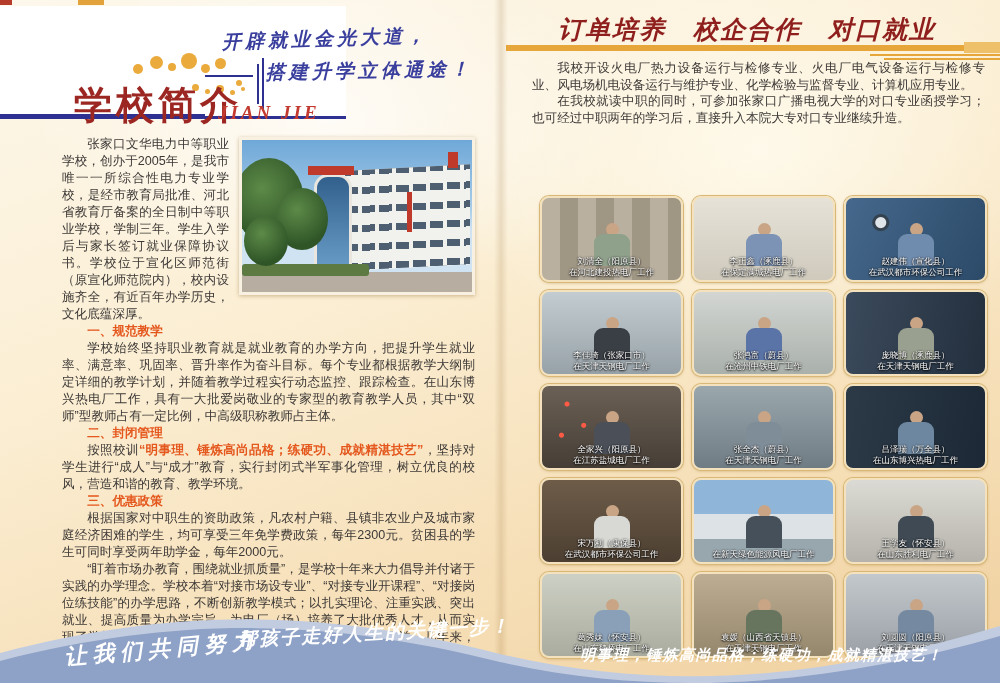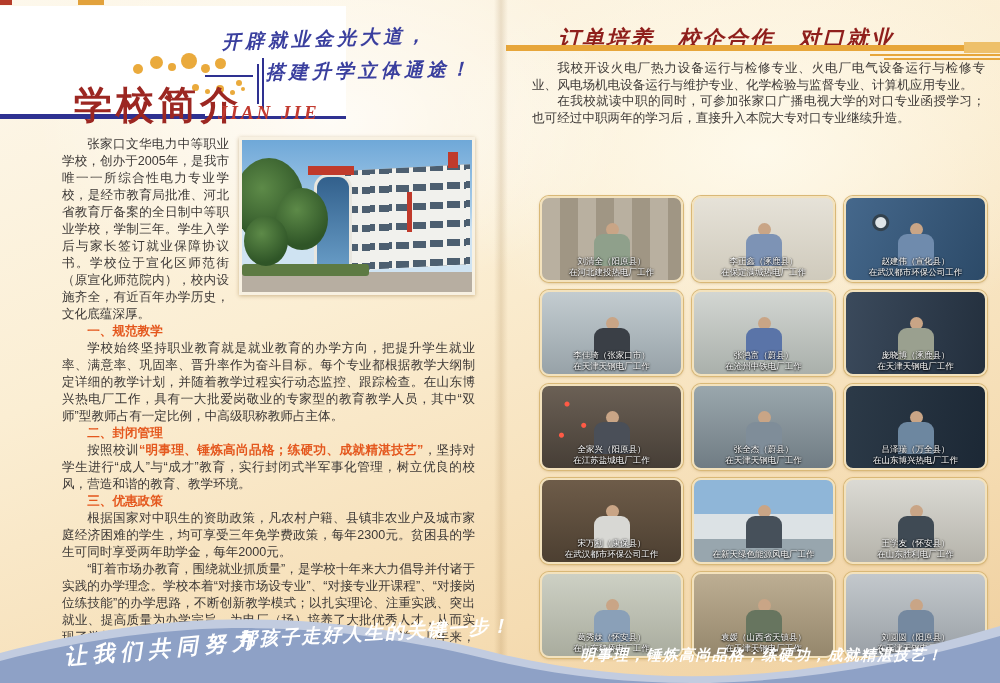--- a/index.html
+++ b/index.html
@@ -34,21 +34,21 @@
     background-image:
       repeating-linear-gradient(90deg,transparent 0 13px,#f1f1ed 13px 17px),
       repeating-linear-gradient(0deg,#4d5f70 0 7px,#f1f1ed 7px 19px);}
   .tower{position:absolute;left:72px;top:34px;width:32px;height:100px;border-radius:14px 14px 0 0;
     background:linear-gradient(#32608c,#6da2cc);border:3px solid #e8e6df;border-bottom:none;}
   .redbar{position:absolute;background:#c03a2b;}
   .tree{position:absolute;border-radius:50%;background:radial-gradient(circle at 40% 35%,#5d8a48,#2f5527 70%);}
   .ground{position:absolute;left:0;bottom:0;width:100%;height:20px;background:#b7aea1;}
   .hedge{position:absolute;left:0;bottom:16px;width:55%;height:12px;background:#5d7a43;border-radius:3px;}
   
-  .r-header{position:absolute;left:558px;top:24px;margin:0;font-size:22px;font-weight:900;font-style:italic;color:#8f1f1c;letter-spacing:2px;font-family:"Liberation Serif",serif;}
+  .r-header{position:absolute;left:558px;top:13px;margin:0;font-size:25px;font-weight:900;font-style:italic;color:#8f1f1c;letter-spacing:2px;font-family:"Liberation Serif",serif;}
   .gold{position:absolute;background:#e7a63a;}
   .gold-lite{position:absolute;background:#eec06a;}
   .r-text{position:absolute;left:532px;top:60px;width:453px;font-size:12.6px;line-height:16.6px;color:#3c3836;text-align:justify;}
   .r-text p{margin:0;text-indent:2em;}
   
   .grid{position:absolute;left:540px;top:196px;width:447px;display:grid;grid-template-columns:repeat(3,1fr);gap:8px 9px;}
   .ph{position:relative;height:82px;border-radius:9px;border:2px solid #f3e2bd;overflow:hidden;
     box-shadow:0 0 0 1px #d9b877,0 1px 3px rgba(160,120,50,.5);}
   .ph::before{content:"";position:absolute;left:50%;top:30%;width:13px;height:13px;margin-left:-6px;border-radius:50%;background:#cfa械;}
   .ph::before{background:#cba械;}

